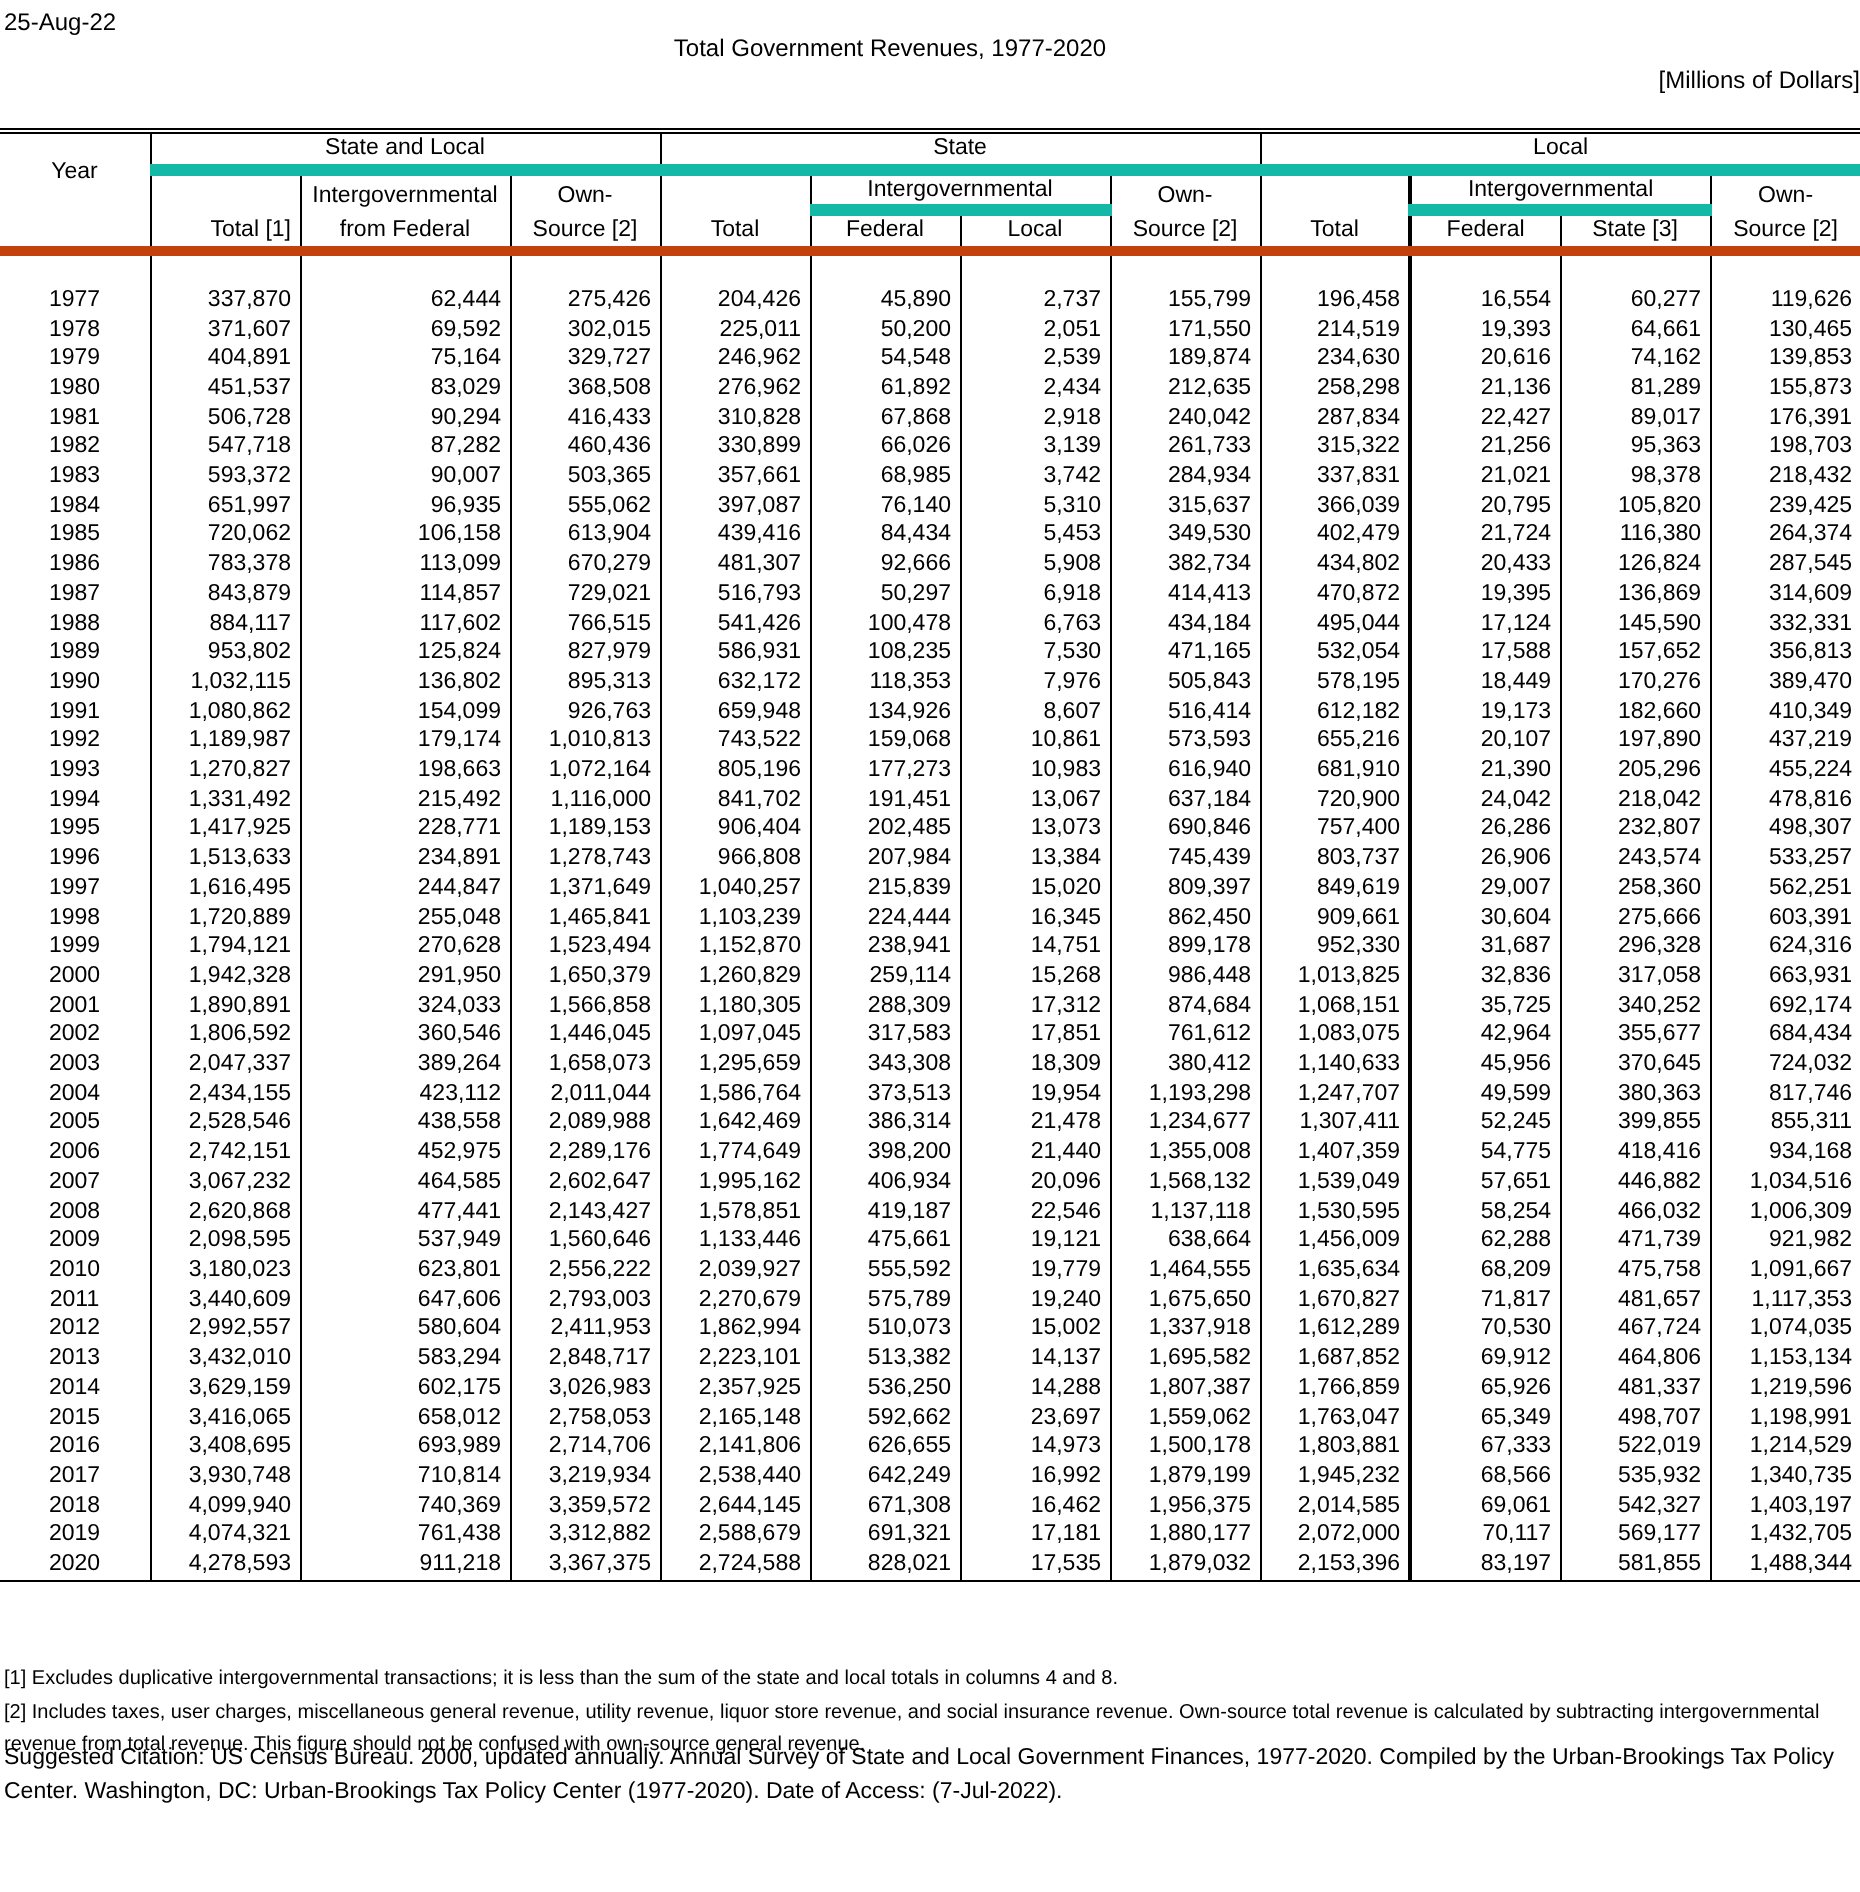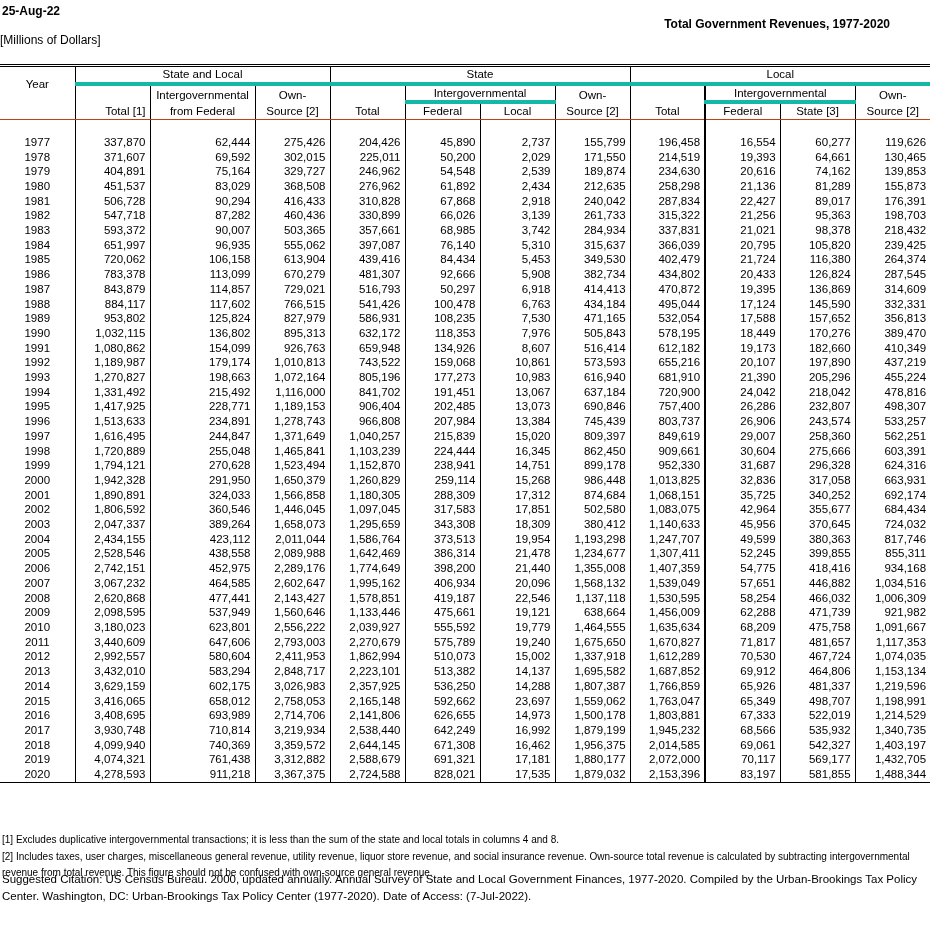--- a/index.html
+++ b/index.html
@@ -1,41 +1,41 @@
 <!DOCTYPE html>
 <html><head>
 <meta charset="utf-8">
 <style>
   html, body { margin: 0; padding: 0; background: #ffffff; }
   body {
     width: 930px; height: 946px; position: relative; overflow: hidden;
     font-family: "Liberation Sans", "DejaVu Sans", sans-serif;
     color: #000; font-size: 11.5px;
   }
-  .date { position: absolute; left: 2px; top: 4px; font-weight: bold; font-size: 12px; }
-  .title { position: absolute; left: 0; width: 890px; top: 17px; text-align: right; font-weight: bold; font-size: 12px; }
-  .subtitle { position: absolute; left: 0; width: 862px; top: 33px; text-align: left; font-size: 12px; }
+  .date { position: absolute; left: 2px; top: 4px; font-weight: normal; font-size: 12px; }
+  .title { position: absolute; left: 0; width: 890px; top: 17px; text-align: center; font-weight: normal; font-size: 12px; }
+  .subtitle { position: absolute; left: 0; width: 930px; top: 33px; text-align: right; font-size: 12px; }
   .topline { position: absolute; left: 0; width: 930px; top: 64px; height: 3px; border-top: 1px solid #000; border-bottom: 1px solid #000; box-sizing: border-box; }
   table.rev {
     position: absolute; left: 0; top: 67px; width: 930px;
     border-collapse: collapse; table-layout: fixed;
   }
   table.rev td, table.rev th {
     padding: 0 4px; font-weight: normal; white-space: nowrap; line-height: 14.7px; height: 14.7px;
   }
   table.rev th { text-align: center; vertical-align: bottom; }
   .hdr1 th { height: 15px; }
   .hdr2 th { height: 15px; }
-  .hdr3 th { height: 16px; border-bottom: 1px solid #c2410c; }
+  .hdr3 th { height: 16px; border-bottom: 5px solid #c2410c; }
   .spacer td { height: 11px; }
   td.num { text-align: right; }
   td.yr { text-align: center; }
   .bl { border-left: 1px solid #000; }
   .blt { border-left: 2px solid #000; }
-  .bb { border-bottom: 4px solid #14b8a6; }
+  .bb { border-bottom: 6px solid #14b8a6; }
   .lastrow td { border-bottom: 1px solid #000; }
   .notes { position: absolute; left: 2px; top: 832px; width: 926px; font-size: 10px; line-height: 16.5px; }
   .notes p { margin: 0; }
   .cite { position: absolute; left: 2px; top: 871px; width: 926px; font-size: 11.5px; line-height: 16.5px; }
 </style>
 </head>
 <body>
 
 <div class="date">25-Aug-22</div>
 <div class="title">Total Government Revenues, 1977-2020</div>
@@ -119,21 +119,21 @@
         <td class="num bl">60,277</td>
         <td class="num bl">119,626</td>
       </tr>
       <tr>
         <td class="yr">1978</td>
         <td class="num bl">371,607</td>
         <td class="num bl">69,592</td>
         <td class="num bl">302,015</td>
         <td class="num bl">225,011</td>
         <td class="num bl">50,200</td>
-        <td class="num bl">2,029</td>
+        <td class="num bl">2,051</td>
         <td class="num bl">171,550</td>
         <td class="num bl">214,519</td>
         <td class="num blt">19,393</td>
         <td class="num bl">64,661</td>
         <td class="num bl">130,465</td>
       </tr>
       <tr>
         <td class="yr">1979</td>
         <td class="num bl">404,891</td>
         <td class="num bl">75,164</td>
@@ -456,21 +456,21 @@
         <td class="num bl">692,174</td>
       </tr>
       <tr>
         <td class="yr">2002</td>
         <td class="num bl">1,806,592</td>
         <td class="num bl">360,546</td>
         <td class="num bl">1,446,045</td>
         <td class="num bl">1,097,045</td>
         <td class="num bl">317,583</td>
         <td class="num bl">17,851</td>
-        <td class="num bl">502,580</td>
+        <td class="num bl">761,612</td>
         <td class="num bl">1,083,075</td>
         <td class="num blt">42,964</td>
         <td class="num bl">355,677</td>
         <td class="num bl">684,434</td>
       </tr>
       <tr>
         <td class="yr">2003</td>
         <td class="num bl">2,047,337</td>
         <td class="num bl">389,264</td>
         <td class="num bl">1,658,073</td>

